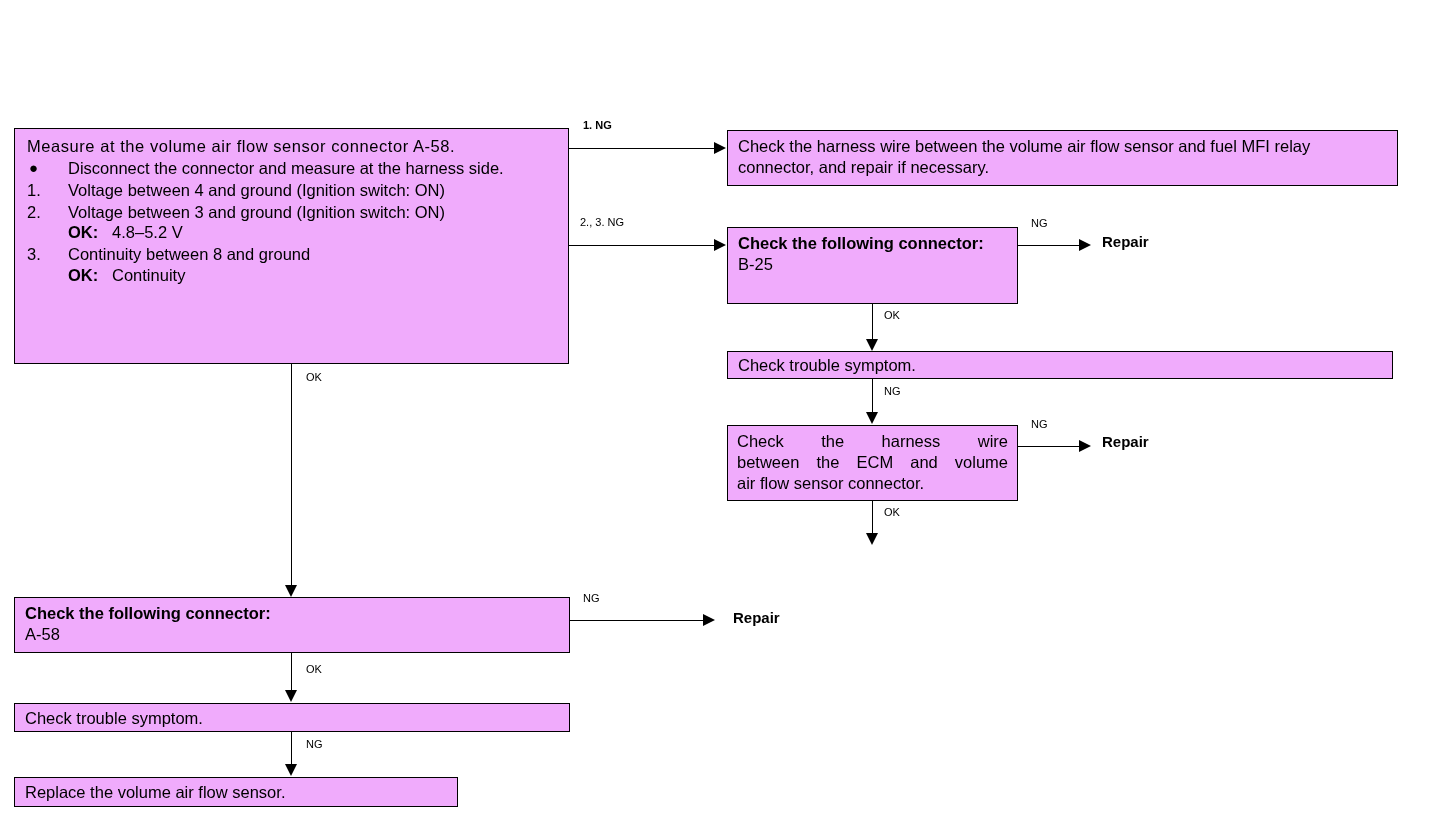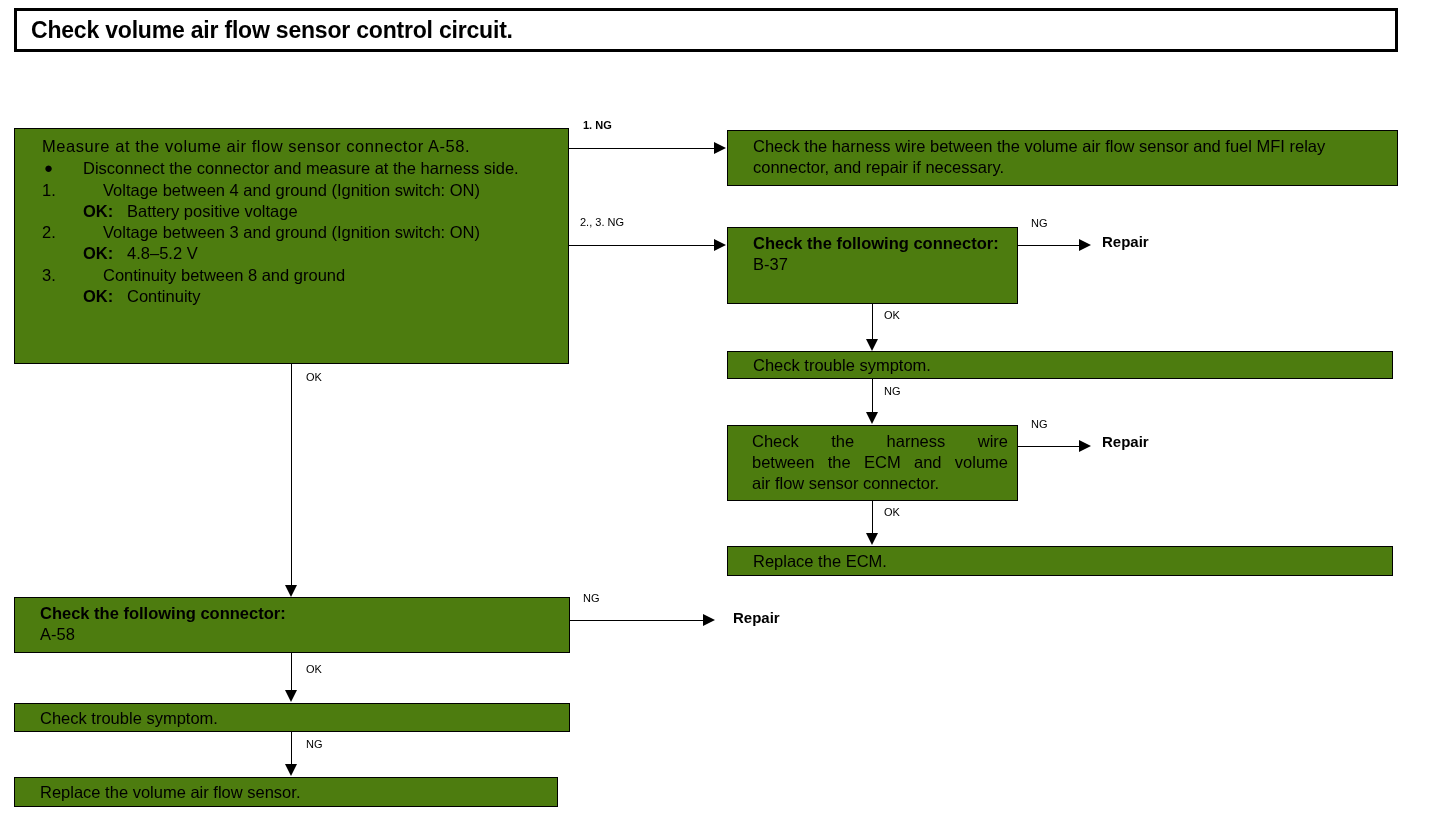--- a/index.html
+++ b/index.html
@@ -36,31 +36,30 @@
     font-weight: bold;
     letter-spacing: -0.2px;
     padding-left: 14px;
     white-space: nowrap;
   }
   
   .box {
     position: absolute;
     border: 1.5px solid #000;
     box-sizing: border-box;
-    background: #4d7c0f;
+    background: #f0abfc;
     font-size: 16.5px;
     line-height: 1.28;
-    padding-left: 15px;
   }
   .box .pad {
     padding: 5px 8px 5px 10px;
   }
   .b { font-weight: bold; }
   .justify { text-align: justify; text-align-last: justify; }
-  .nowrap { white-space: nowrap; margin-left: 20px; }
+  .nowrap { white-space: nowrap; }
 
   
   #main-box { left: 14px; top: 128px; width: 555px; height: 236px; }
   #main-box .headline {
     font-size: 16.5px;
     padding: 7px 0 0 12px;
     letter-spacing: 0.55px;
     white-space: nowrap;
   }
   .meas-list {
@@ -94,21 +93,21 @@
   .meas-list li .sub .okw { font-weight: bold; }
 
   
   #box-harness-fuel { left: 727px; top: 130px; width: 671px; height: 56px; }
   #box-conn-b37     { left: 727px; top: 227px; width: 291px; height: 77px; }
   #box-symptom-r    { left: 727px; top: 351px; width: 666px; height: 28px; }
   #box-harness-ecm  { left: 727px; top: 425px; width: 291px; height: 76px; }
   #box-replace-ecm  { left: 727px; top: 546px; width: 666px; height: 30px; }
   #box-conn-a58     { left: 14px;  top: 597px; width: 556px; height: 56px; }
   #box-symptom-l    { left: 14px;  top: 703px; width: 556px; height: 29px; }
-  #box-replace-vafs { left: 14px;  top: 777px; width: 544px; height: 30px; }
+  #box-replace-vafs { left: 14px;  top: 777px; width: 444px; height: 30px; }
 
   
   .hline {
     position: absolute;
     height: 0;
     border-top: 1.6px solid #000;
   }
   .vline {
     position: absolute;
     width: 0;
@@ -139,38 +138,31 @@
     font-size: 15px;
     font-weight: bold;
     white-space: nowrap;
   }
 </style>
 </head>
 <body>
 
 <div id="page">
 
-  <div class="title-box">
-    <div class="title-text">Check volume air flow sensor control circuit.</div>
-  </div>
 
   <div class="box" id="main-box">
     <div class="headline">Measure at the volume air flow sensor connector A-58.</div>
     <ul class="meas-list">
       <li>
         <span class="marker dot">●</span>
         <span>Disconnect the connector and measure at the harness side.</span>
       </li>
       <li>
         <span class="marker">1.</span>
         <span class="nowrap">Voltage between 4 and ground (Ignition switch: ON)</span>
-        <span class="sub">
-          <span class="okw">OK:</span>
-          &nbsp;&nbsp;<span>Battery positive voltage</span>
-        </span>
       </li>
       <li>
         <span class="marker">2.</span>
         <span class="nowrap">Voltage between 3 and ground (Ignition switch: ON)</span>
         <span class="sub">
           <span class="okw">OK:</span>
           &nbsp;&nbsp;<span>4.8–5.2 V</span>
         </span>
       </li>
       <li>
@@ -184,39 +176,36 @@
     </ul>
   </div>
 
   <div class="box" id="box-harness-fuel">
     <div class="pad">Check the harness wire between the volume air flow sensor and fuel MFI relay connector, and repair if necessary.</div>
   </div>
 
   <div class="box" id="box-conn-b37">
     <div class="pad">
       <div class="b">Check the following connector:</div>
-      <div>B-37</div>
+      <div>B-25</div>
     </div>
   </div>
 
   <div class="box" id="box-symptom-r">
     <div class="pad" style="padding-top:3px;">Check trouble symptom.</div>
   </div>
 
   <div class="box" id="box-harness-ecm">
     <div class="pad" style="padding:5px 9px 5px 9px;">
       <div class="justify">Check the harness wire</div>
       <div class="justify">between the ECM and volume</div>
       <div>air flow sensor connector.</div>
     </div>
   </div>
 
-  <div class="box" id="box-replace-ecm">
-    <div class="pad" style="padding-top:4px;">Replace the ECM.</div>
-  </div>
 
   <div class="box" id="box-conn-a58">
     <div class="pad">
       <div class="b">Check the following connector:</div>
       <div>A-58</div>
     </div>
   </div>
 
   <div class="box" id="box-symptom-l">
     <div class="pad" style="padding-top:4px;">Check trouble symptom.</div>

